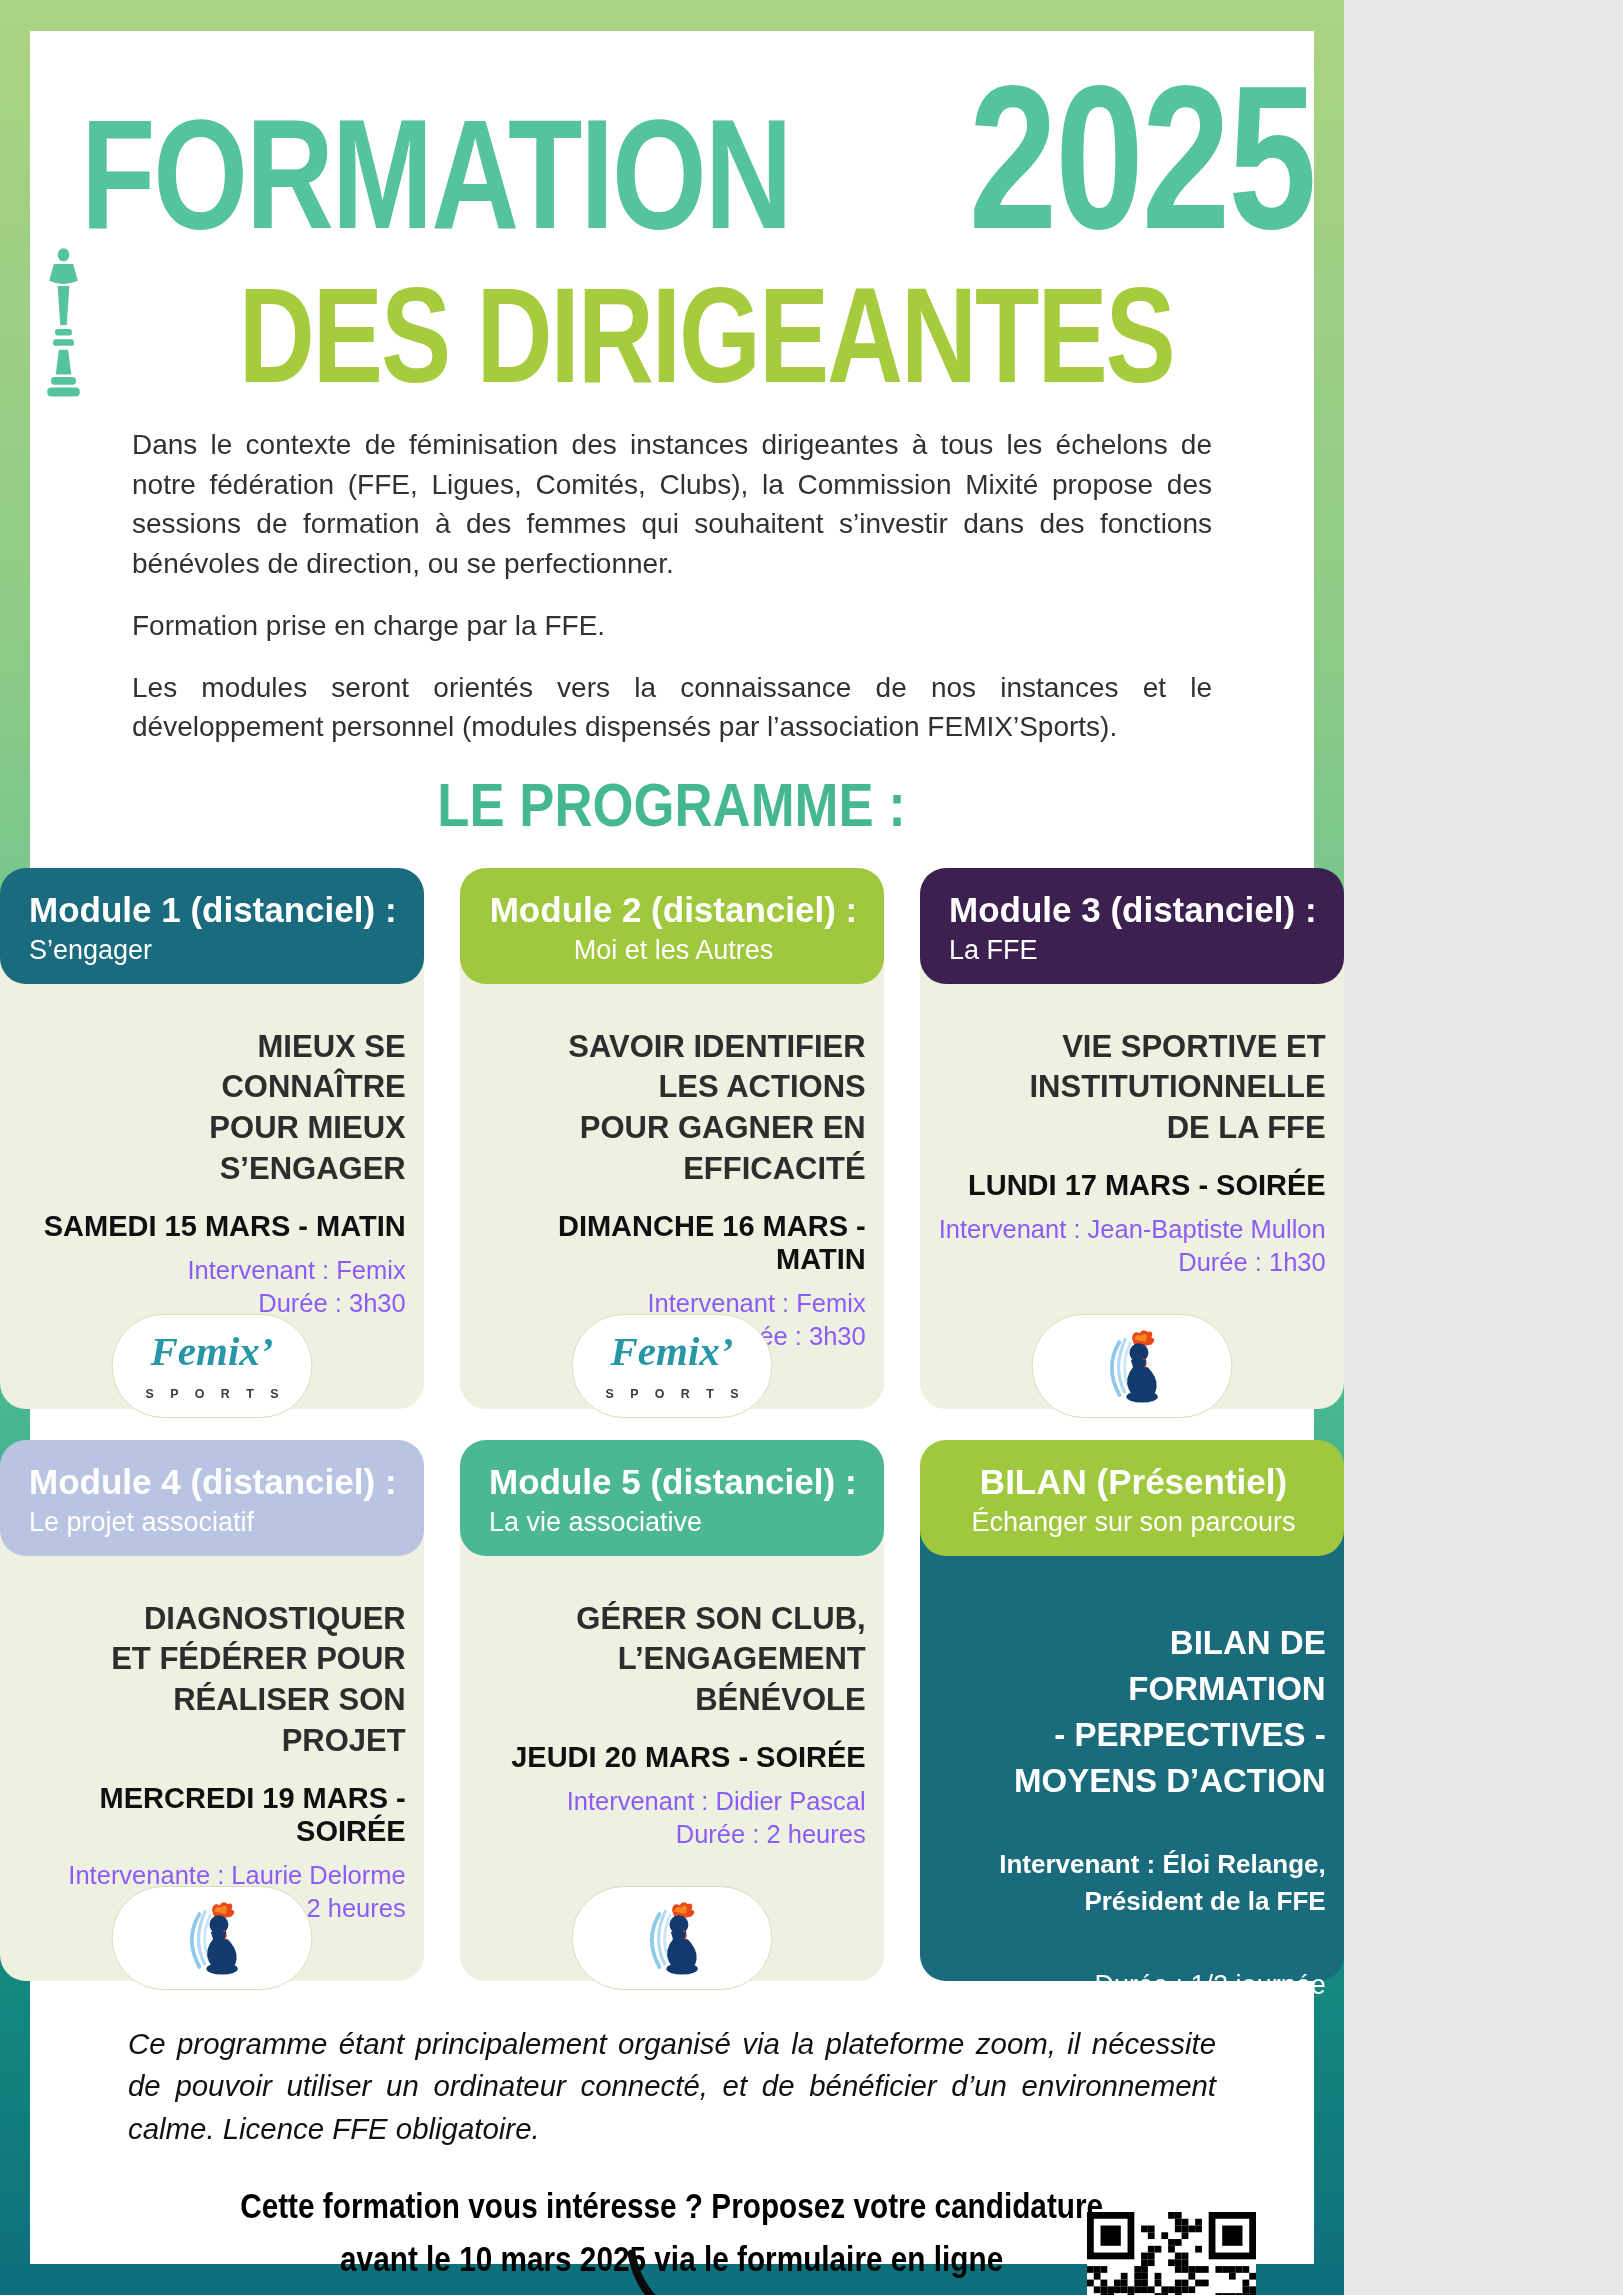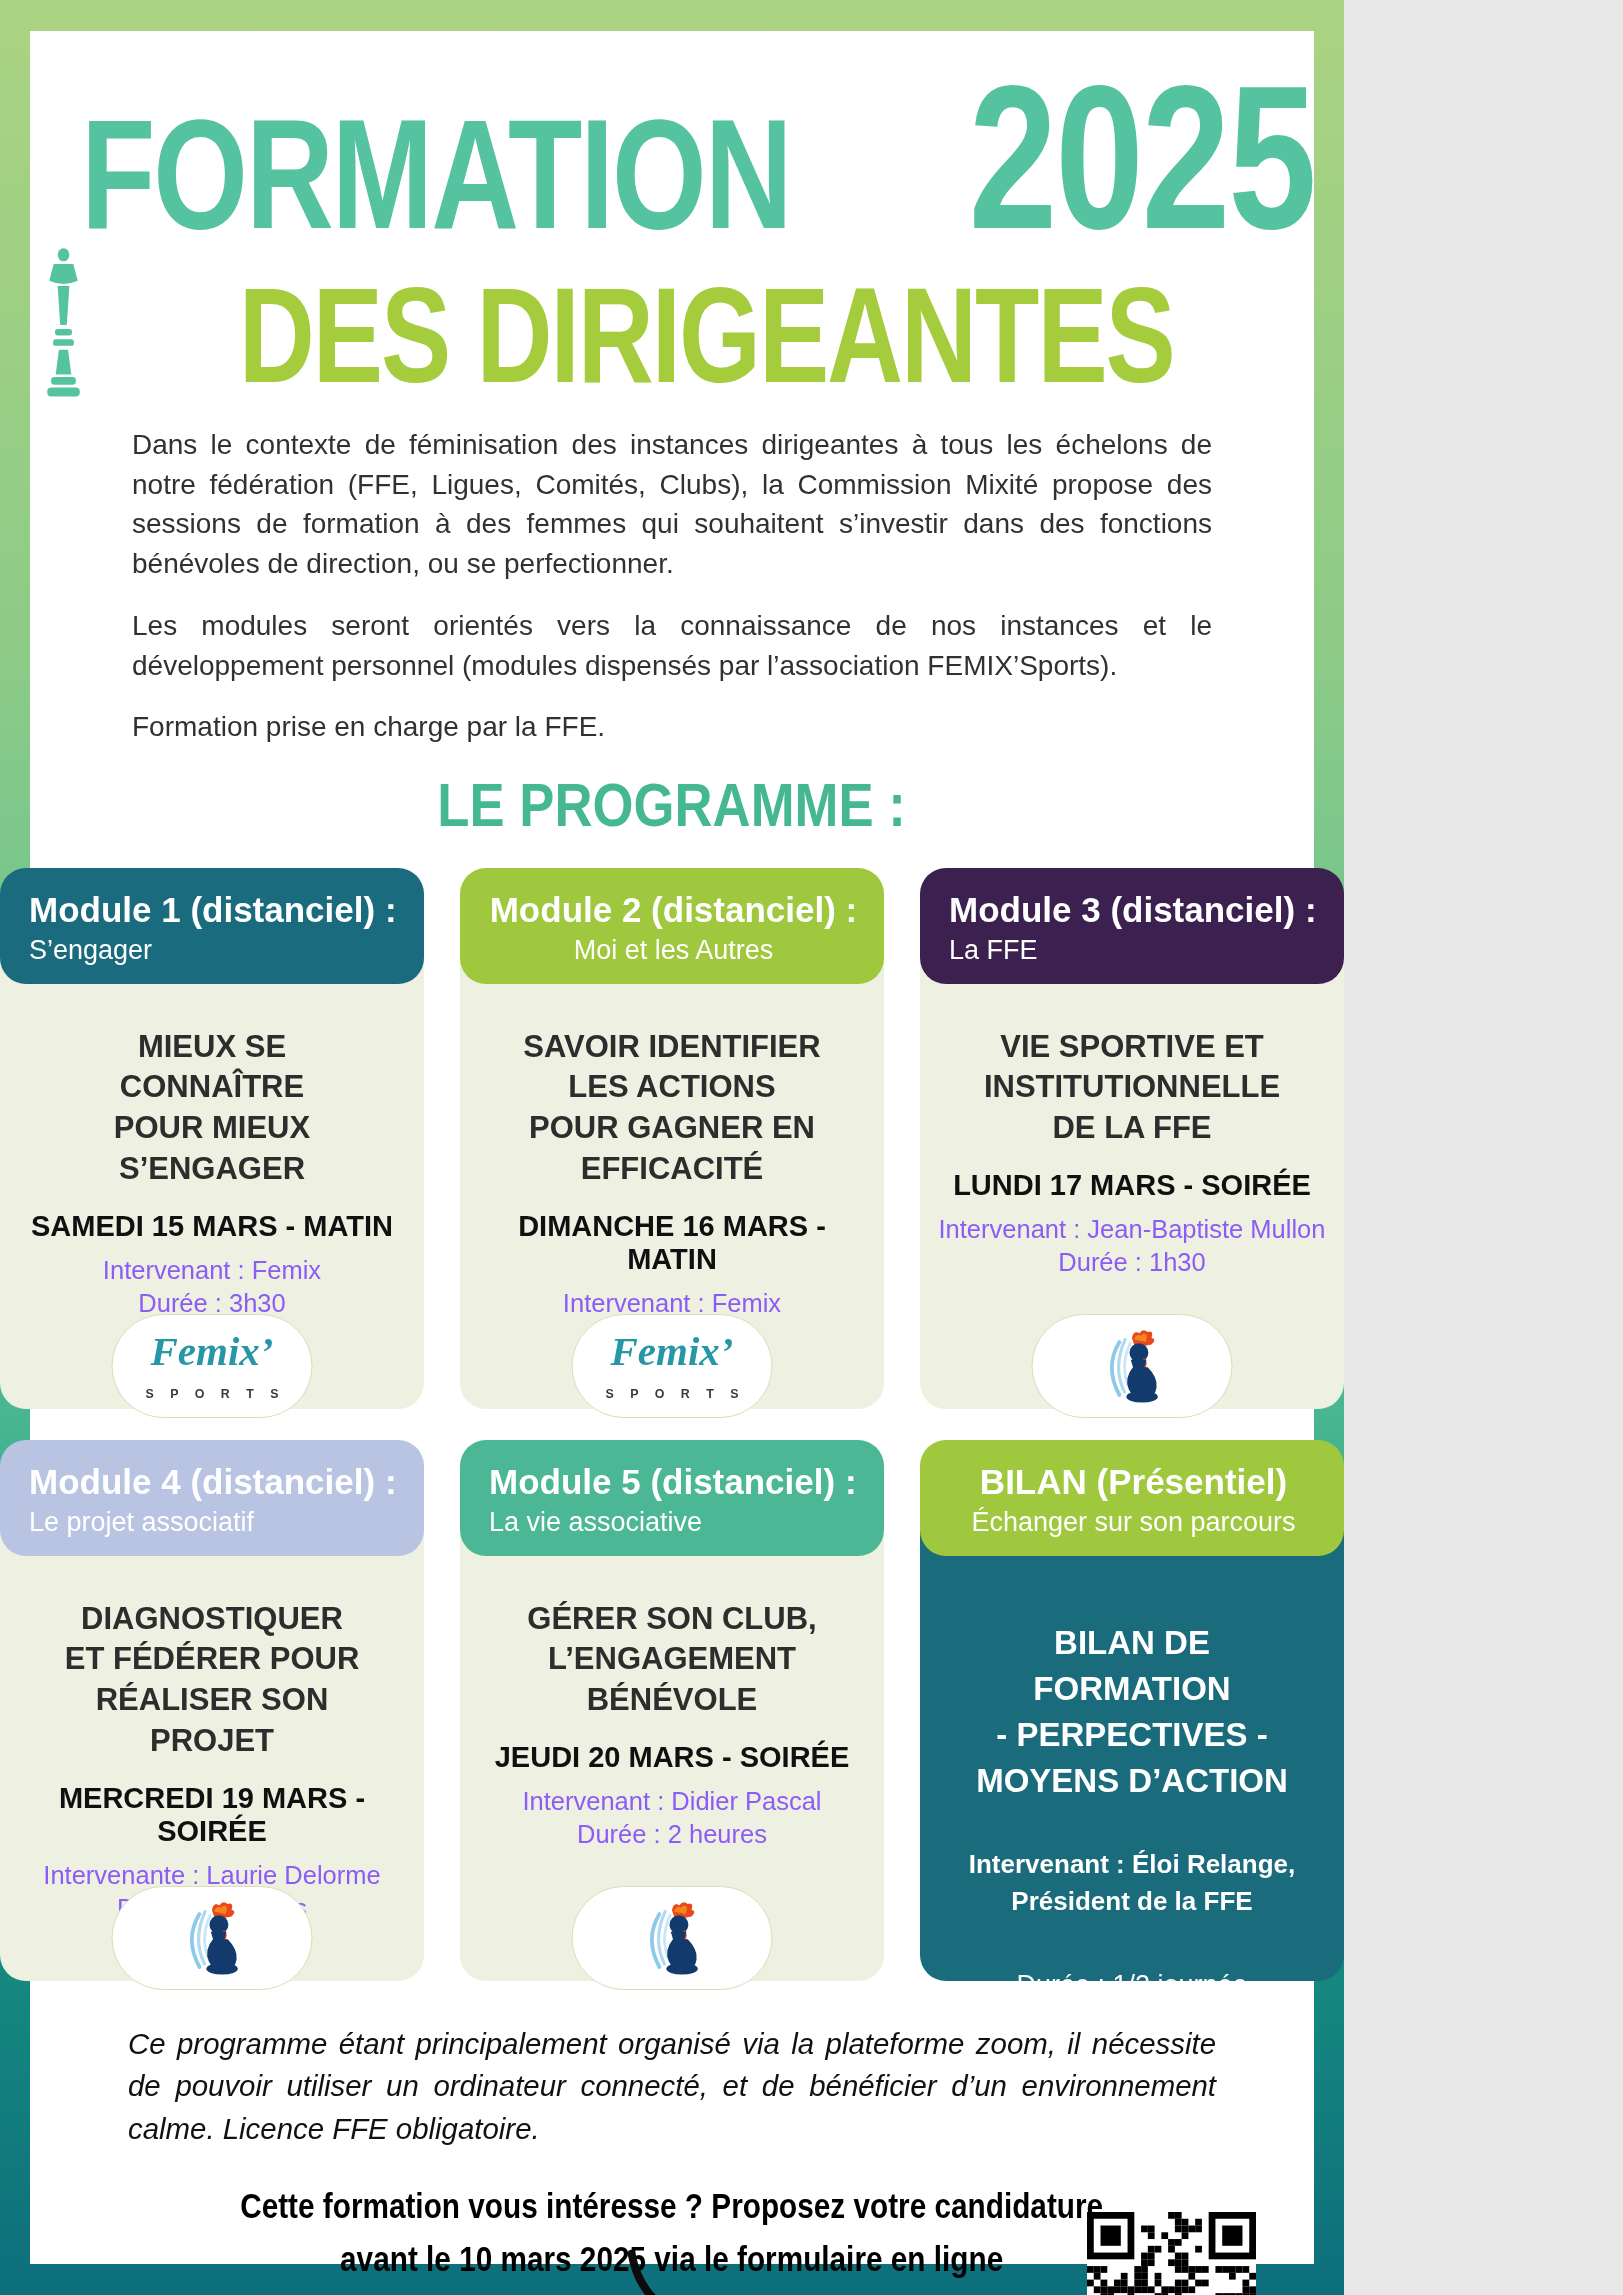--- a/index.html
+++ b/index.html
@@ -41,21 +41,21 @@
   .card-header .h2{font-size:27px;line-height:1.3;}
   .hdr-center{text-align:center;}
   .h-teal{background:#1a6b7d;}
   .h-green{background:#a0c83e;text-align:center;}
   .h-purple{background:#3c2150;}
   .h-peri{background:#b9c3e2;}
   .h-mint{background:#4cb795;}
   .card-body{
     position:relative;z-index:1;margin-top:-34px;height:459px;box-sizing:border-box;
     background:#eef0e1;border-radius:0 0 26px 26px;
-    padding:77px 18.3px 19.6px 18.3px;text-align:center;
+    padding:77px 18.3px 19.6px 18.3px;text-align:right;
   }
   .card-body.b-dark{background:#1a6b7c;color:#fff;padding-top:98px;}
   .card-title{font-size:31px;font-weight:bold;color:#2d2d2d;line-height:1.32;white-space:pre-line;}
   .b-dark .card-title{color:#fff;font-size:33px;line-height:1.4;}
   .card-date{font-size:29px;font-weight:bold;color:#101010;margin-top:20px;}
   .card-info{font-size:25.5px;color:#8b5cf6;line-height:1.3;margin-top:10.5px;}
   .b-dark .card-interv{font-size:26px;font-weight:bold;margin-top:42px;line-height:1.4;white-space:pre-line;}
   .b-dark .card-duree{font-size:27px;margin-top:51px;}
   .logo-pill{
     position:absolute;left:50%;bottom:-9.2px;transform:translateX(-50%);
@@ -120,22 +120,22 @@
       <div class="t-row2">
         <svg class="piece-svg" viewBox="0 0 70 240">
             <use href="#def-piece"></use>
           </svg>
         <span class="t-line2">DES DIRIGEANTES</span>
       </div>
     </div>
 
     <div class="intro">
       <p>Dans le contexte de féminisation des instances dirigeantes à tous les échelons de notre fédération (FFE, Ligues, Comités, Clubs), la Commission Mixité propose des sessions de formation à des femmes qui souhaitent s’investir dans des fonctions bénévoles de direction, ou se perfectionner.</p>
+      <p>Formation prise en charge par la FFE.</p>
       <p>Les modules seront orientés vers la connaissance de nos instances et le développement personnel (modules dispensés par l’association FEMIX’Sports).</p>
-      <p>Formation prise en charge par la FFE.</p>
     </div>
 
     <div class="programme">
       <span>LE PROGRAMME :</span>
     </div>
 
     <div class="grid">
 
       <div class="card">
         <div class="card-header h-teal">

